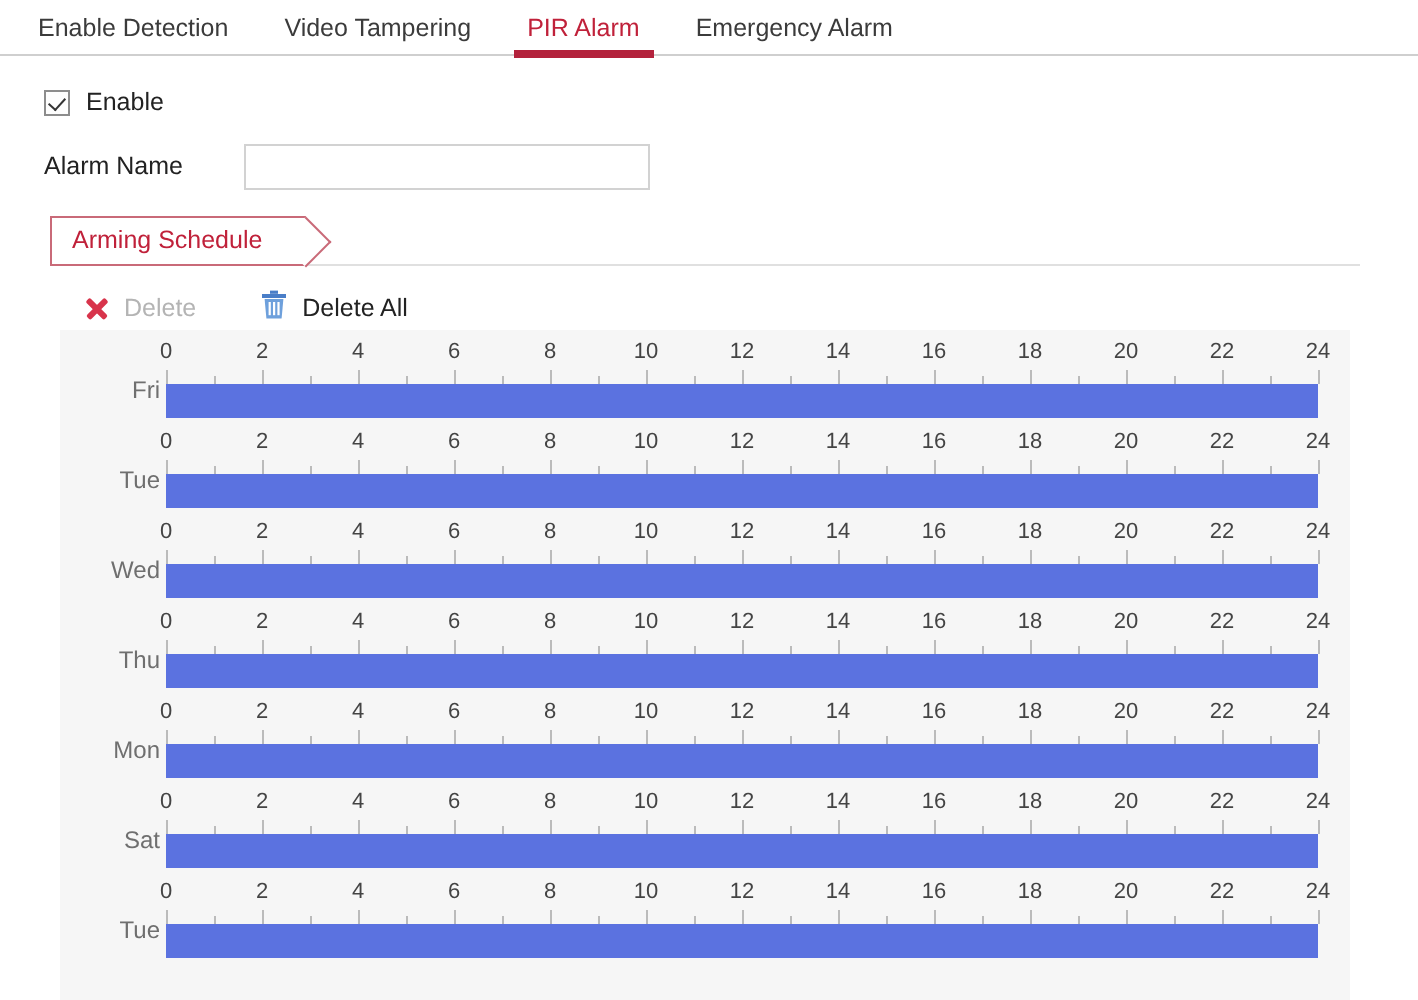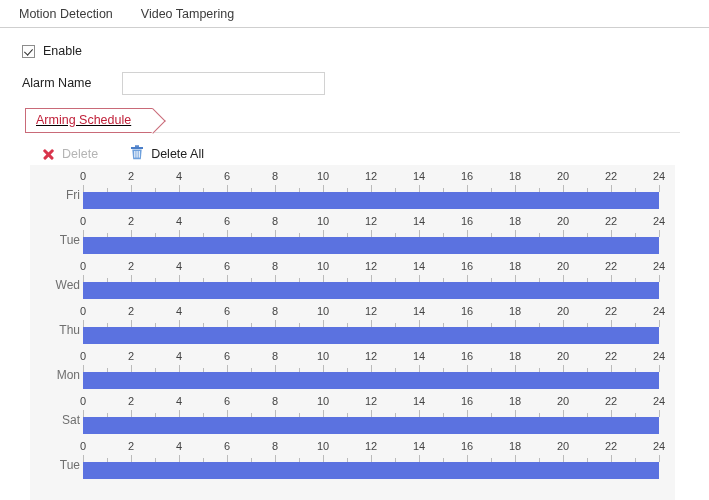--- a/index.html
+++ b/index.html
@@ -105,21 +105,20 @@
 
   
   .subtabs {
     position: relative;
     margin: 13px 0 4px 25px;
     height: 25px;
     width: 655px;
     border-bottom: 1px solid #e0e0e0;
     display: flex;
     align-items: flex-start;
-    text-decoration: underline;
   }
   .subtab-active {
     position: relative;
     height: 25px;
     line-height: 23px;
     padding: 0 22px 0 10px;
     font-size: 12.5px;
     color: #c0213a;
     border: 1px solid #c96a78;
     border-right: none;
@@ -255,22 +254,24 @@
     top: 22px;
     height: 17px;
     background: #5b72e0;
     cursor: pointer;
   }
 </style>
 </head>
 <body>
 
 <div class="tabbar" id="tabbar">
-    <div class="tab"><span>Motion Detection</span></div>
+    <div class="tab"><span>Enable Detection</span></div>
     <div class="tab"><span>Video Tampering</span></div>
+    <div class="tab active"><span>PIR Alarm</span></div>
+    <div class="tab"><span>Emergency Alarm</span></div>
   </div>
 
 <div class="enable-row">
   <span class="cbox"></span>
   <span class="enable-label">Enable</span>
 </div>
 
 <div class="alarm-row">
   <span class="alarm-label">Alarm Name</span>
   <input class="alarm-input" type="text" id="alarm-input" placeholder="" style="">

